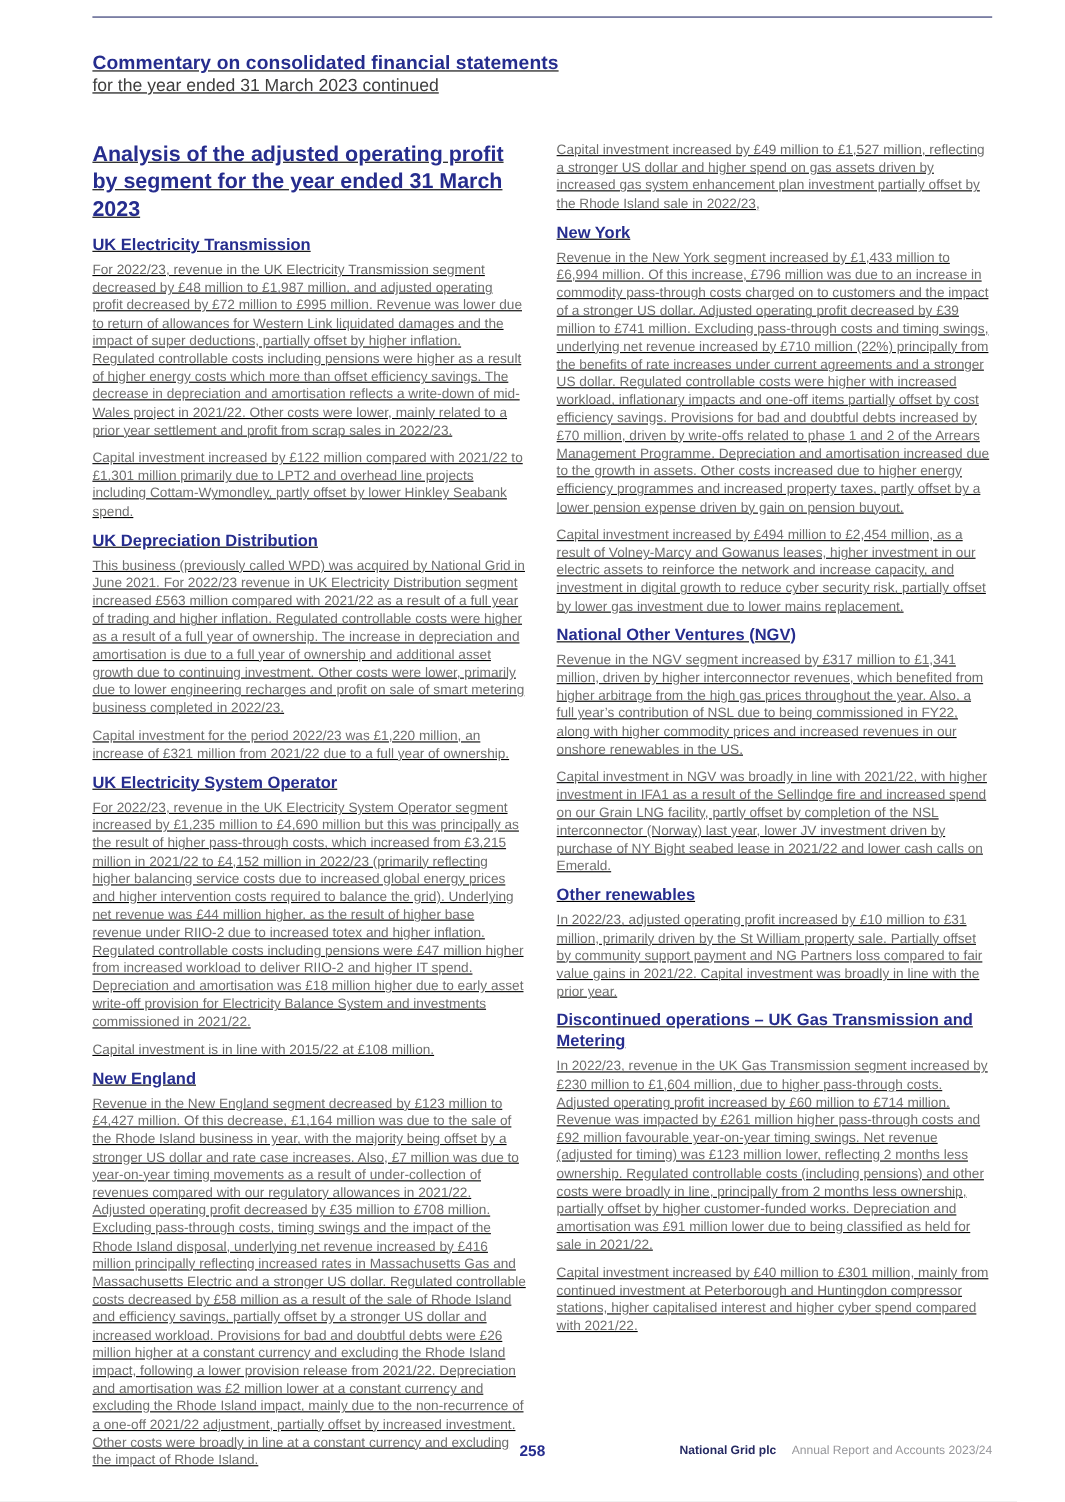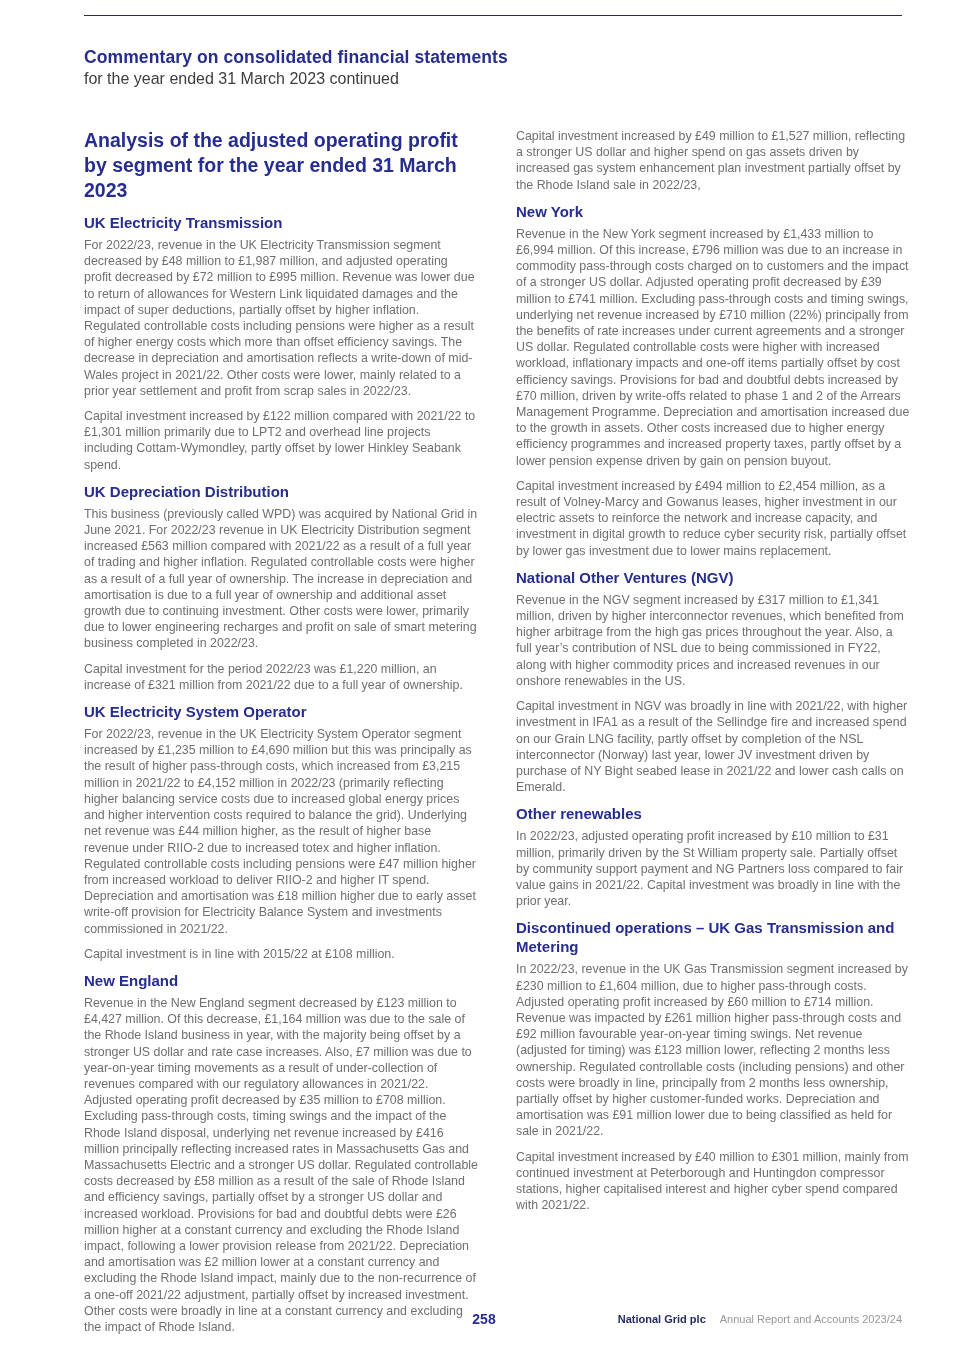--- a/index.html
+++ b/index.html
@@ -4,20 +4,21 @@
 <style>
   html,body { margin:0; padding:0; background:#e8e8e8; }
   .page {
     position:relative;
     width:968px;
     height:1365px;
     margin:0 auto;
     background:#ffffff;
     font-family:"Liberation Sans", sans-serif;
     overflow:hidden;
+    text-decoration:underline;
   }
   .top-rule {
     position:absolute;
     top:15px; left:84px; right:66px;
     height:1px;
     background:#232a68;
   }
   .header { padding:47px 66px 0 84px; }
   .header-title {
     margin:0;
@@ -27,21 +28,21 @@
     letter-spacing:0.1px;
   }
   .header-subtitle {
     margin:2px 0 0 0;
     font-size:16px;
     font-weight:normal;
     color:#3d3d3c;
   }
   .content {
     display:flex;
-    gap:38px;
+    gap:28px;
     padding:40px 54px 0 84px;
     align-items:flex-start;
   }
   .col { width:394px; flex:0 0 394px; }
   .main-heading {
     margin:0 0 10px 0;
     font-size:19.5px;
     line-height:25px;
     font-weight:bold;
     color:#262d8e;

